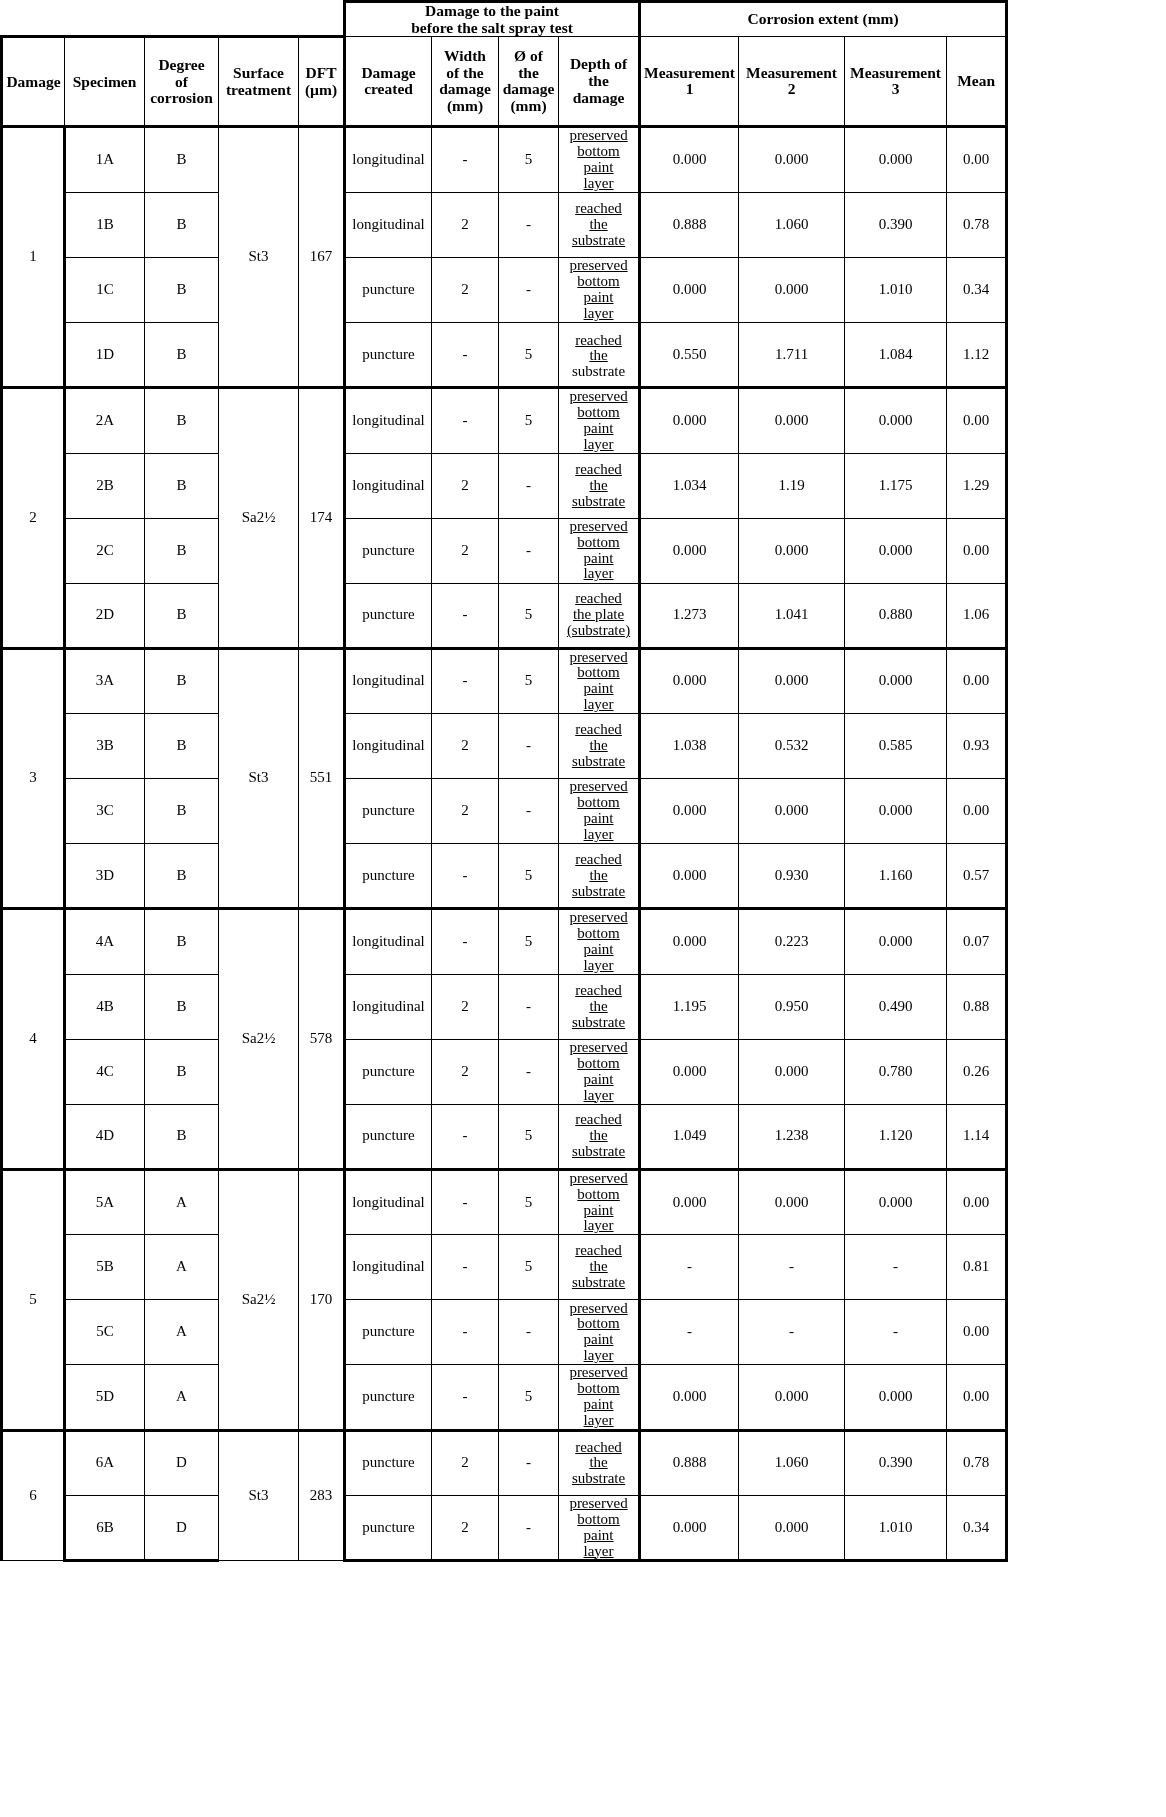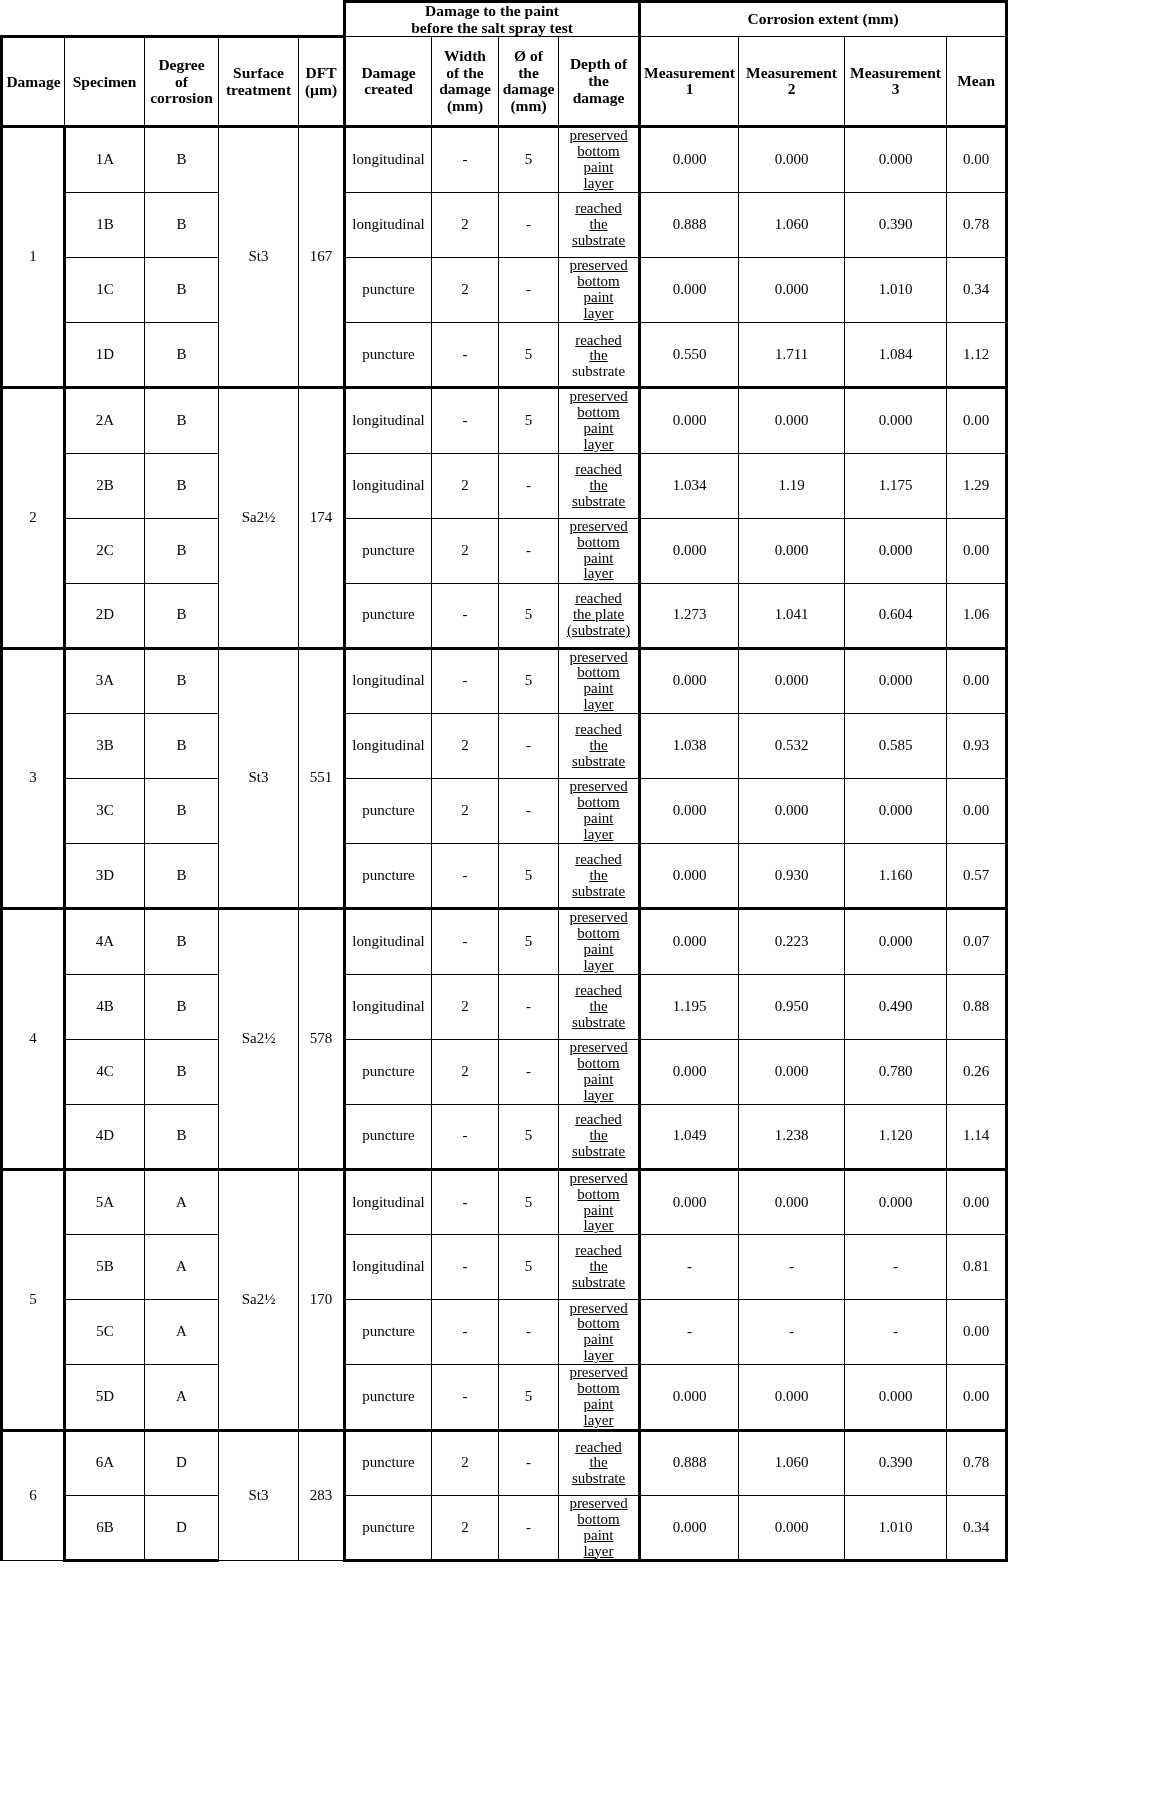--- a/index.html
+++ b/index.html
@@ -258,21 +258,21 @@
           <td class="thick-left ">2D</td>
           <td class="">B</td>
           <td class="thick-left ">puncture</td>
           <td class="">-</td>
           <td class="">5</td>
           <td class="cell-depth">
             <div><span>reached</span><br><span>the plate</span><br><span>(substrate)</span></div>
           </td>
           <td class="thick-left ">1.273</td>
           <td class="">1.041</td>
-          <td class="">0.604</td>
+          <td class="">0.880</td>
           <td class="thick-right ">1.06</td>
         </tr>
         <tr style="height: 65px;">
           <td class="grp-cell thick-left thick-top" rowspan="4">3</td>
           <td class="thick-left  thick-top">3A</td>
           <td class=" thick-top">B</td>
           <td class=" thick-top" rowspan="4">St3</td>
           <td class=" thick-top" rowspan="4">551</td>
           <td class="thick-left  thick-top">longitudinal</td>
           <td class=" thick-top">-</td>

